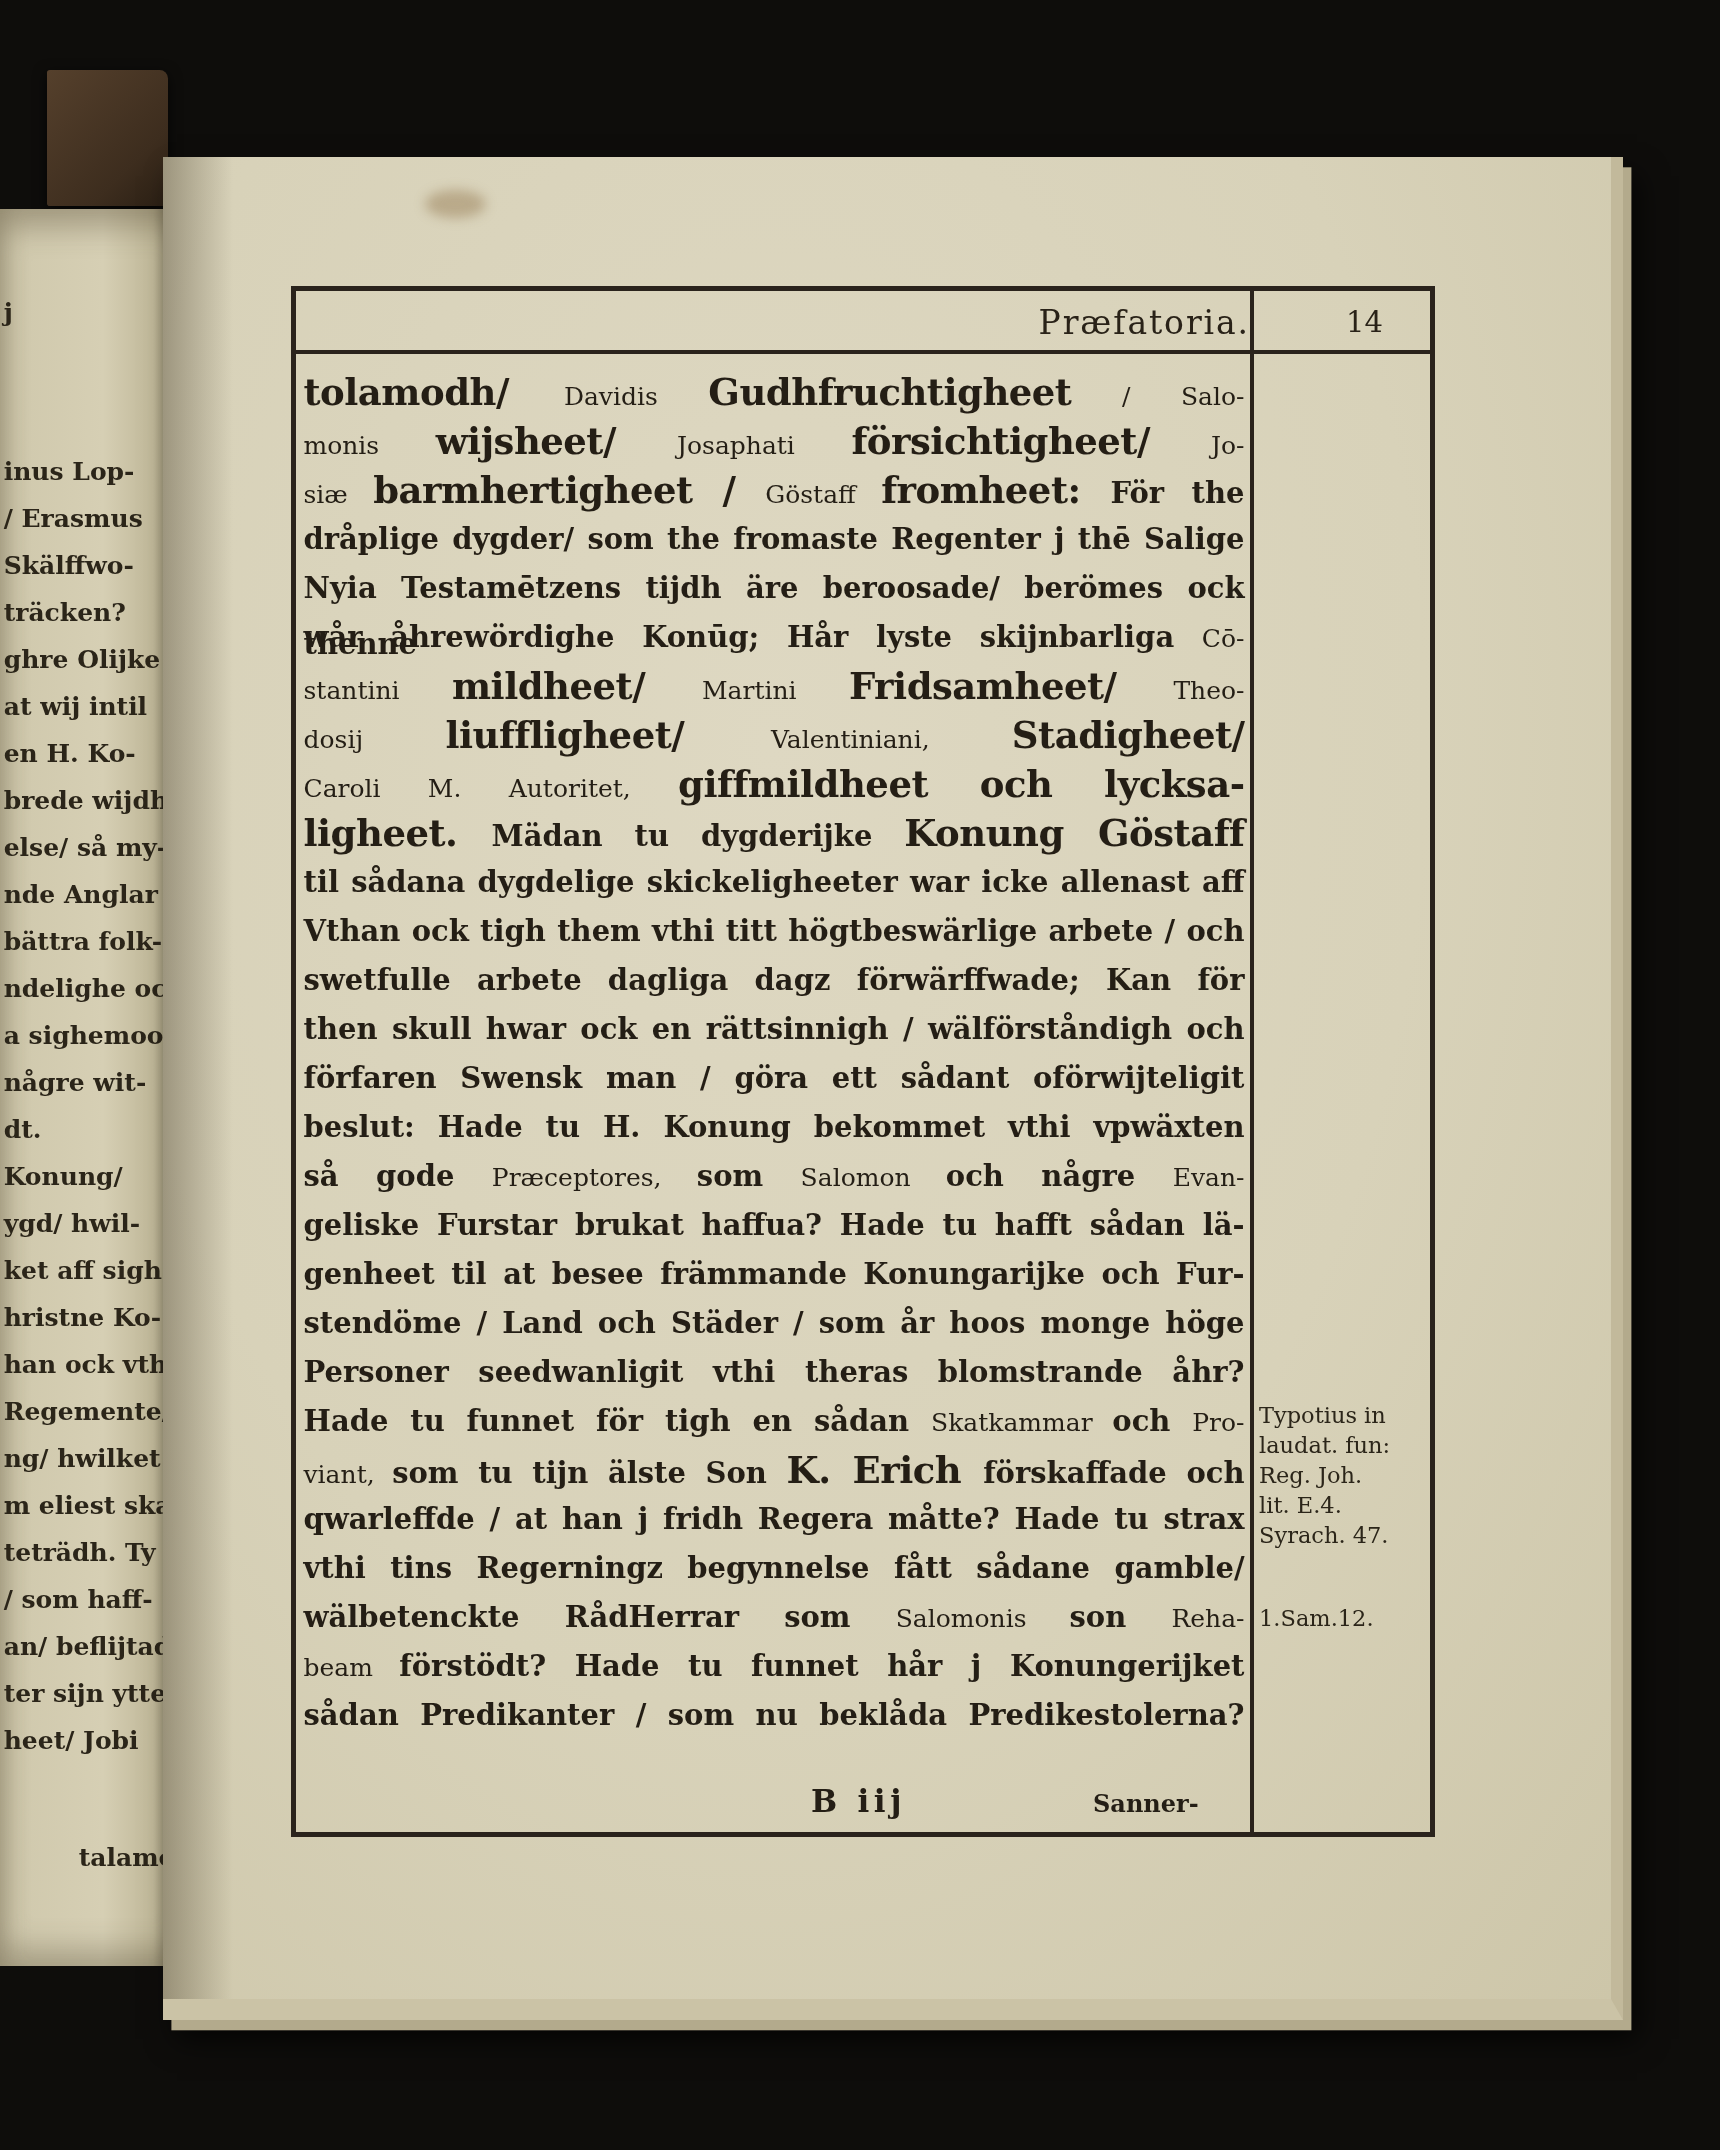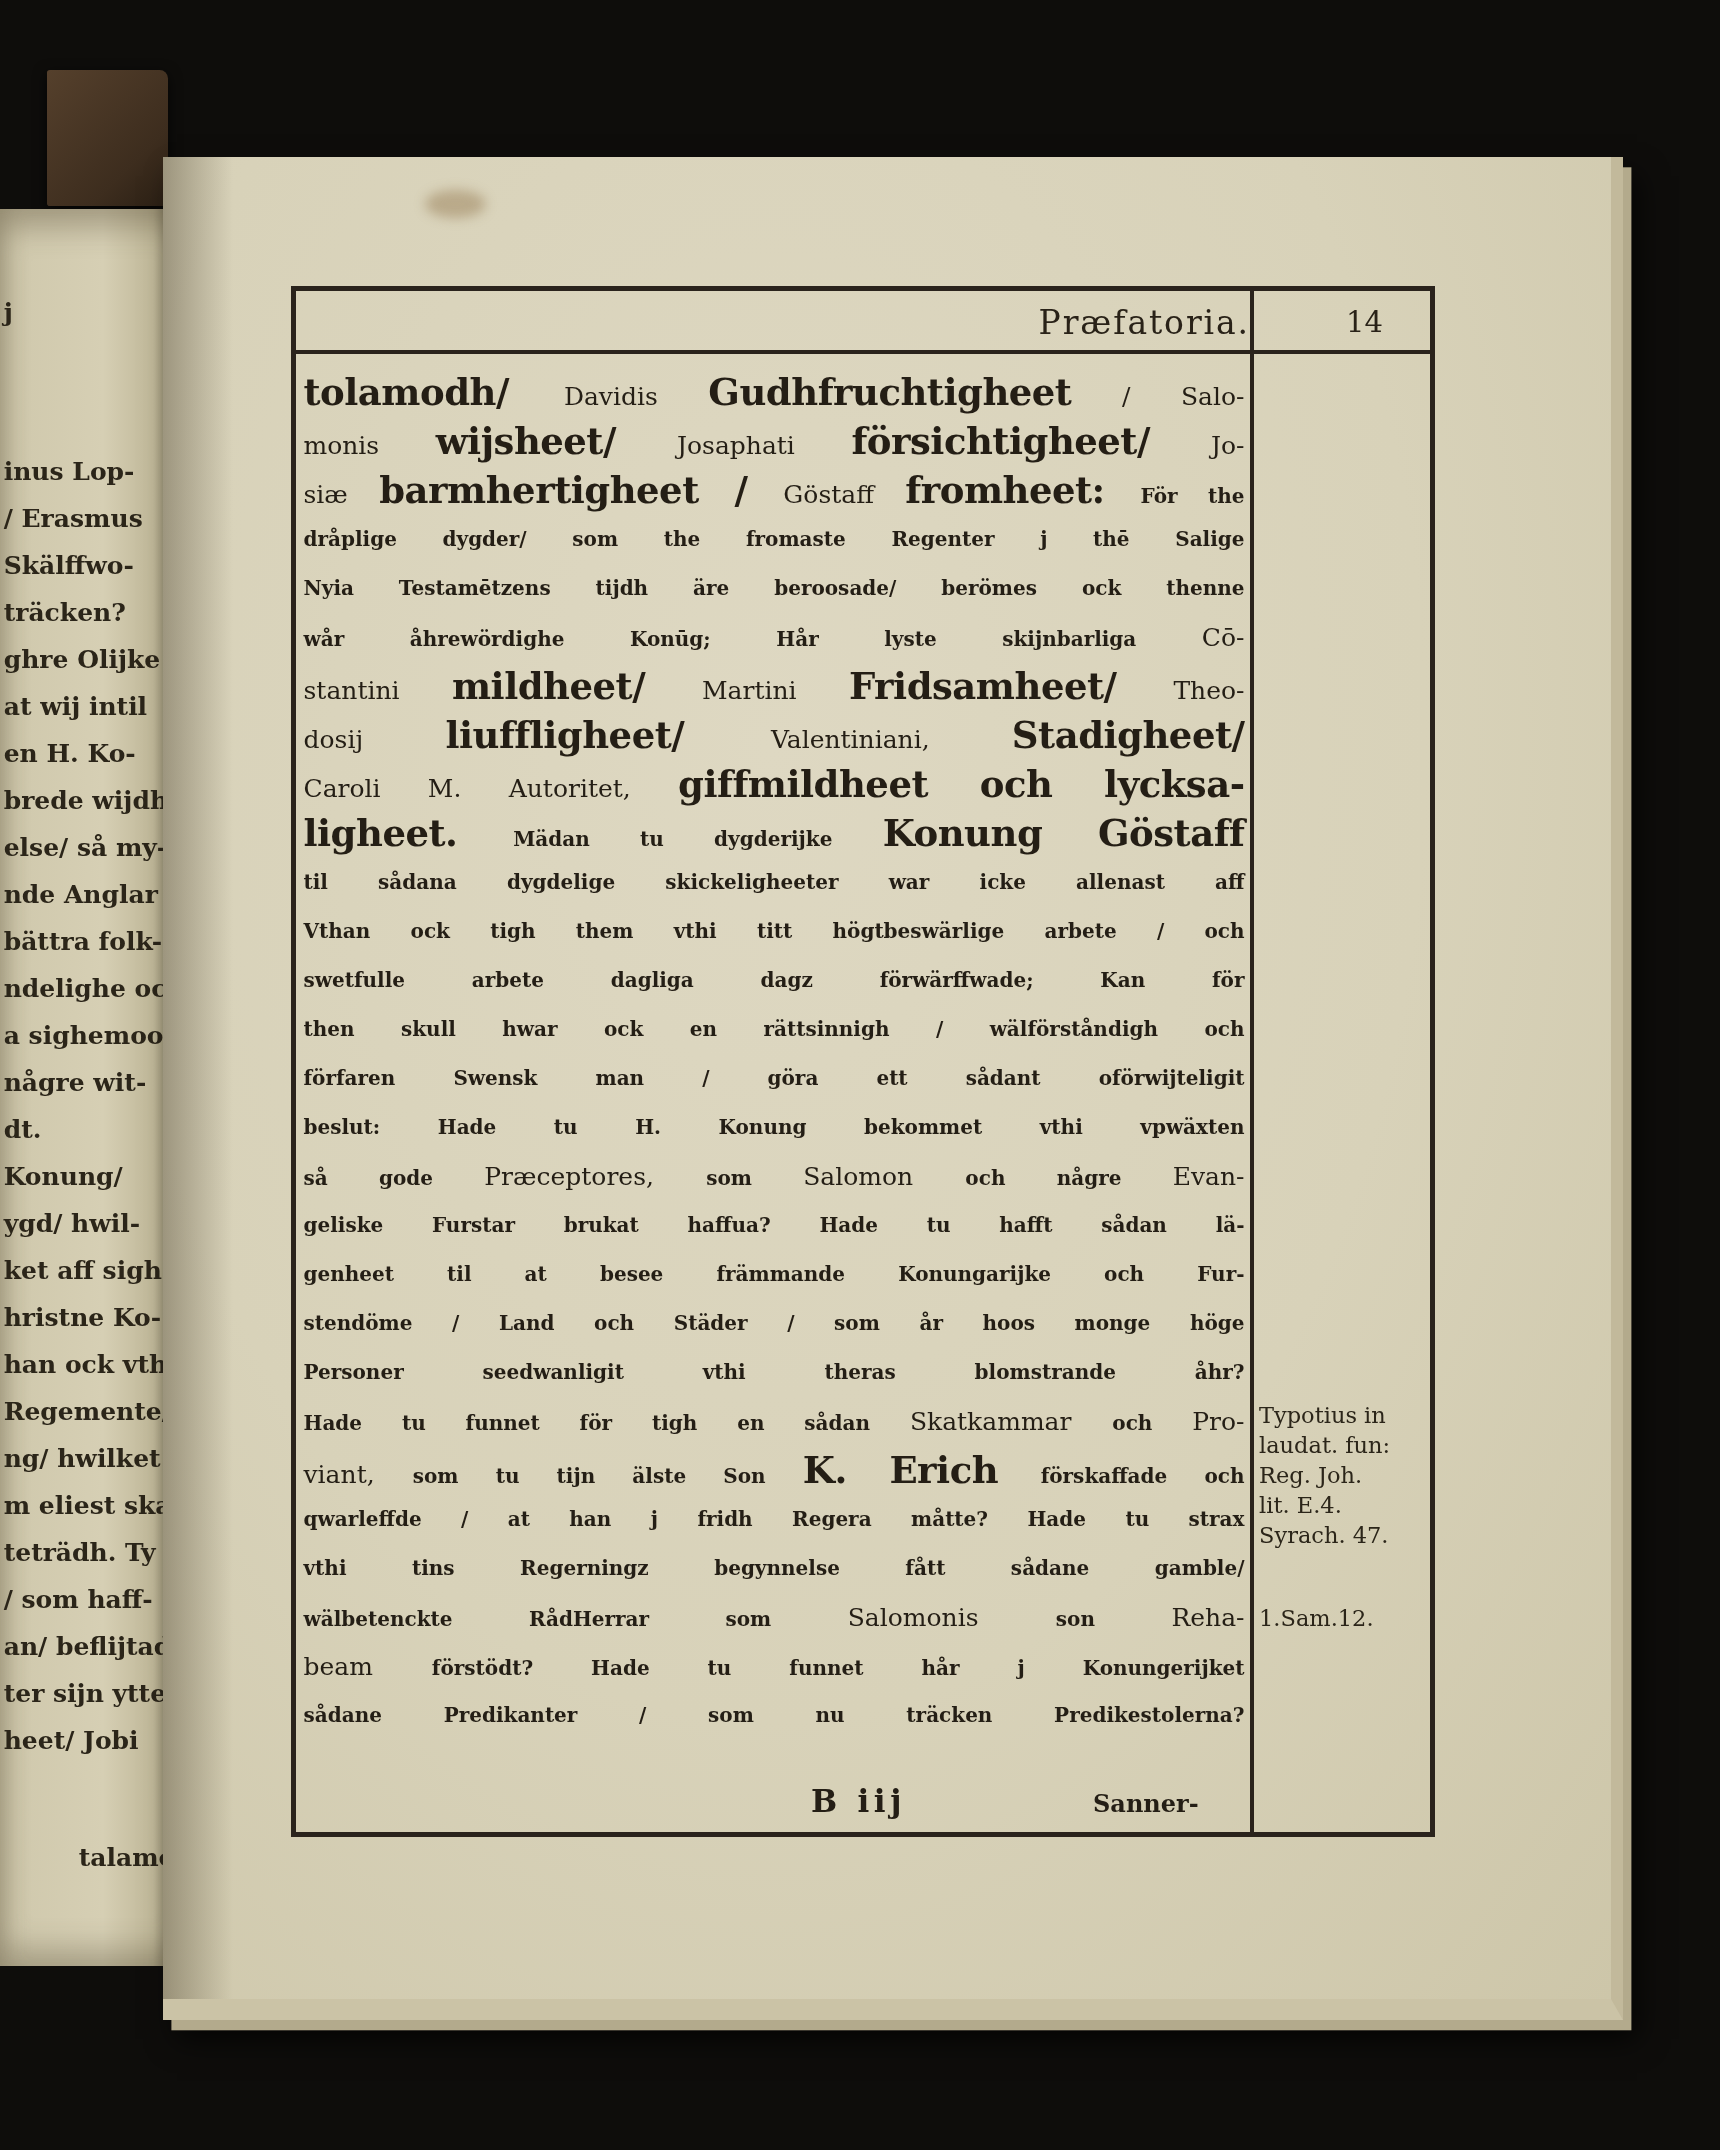--- a/index.html
+++ b/index.html
@@ -37,21 +37,21 @@
   .page-title{position:absolute;left:0;top:12px;width:954px;text-align:right;
     font-size:33px;letter-spacing:1.9px;color:#292218;}
   .page-number{position:absolute;left:1050px;top:14px;font-size:29px;color:#292218;}
   .column-rule{position:absolute;left:954px;top:0;bottom:0;width:3.7px;background:#2a231c;}
 
   
   .body-text{position:absolute;left:7.5px;top:77px;width:941px;}
   .line{height:49px;line-height:49px;text-align:justify;text-align-last:justify;
     overflow:visible;}
   .seg-xl{font-size:37px;font-weight:bold;letter-spacing:-0.5px;}
-  .seg-bl{font-size:20px;font-weight:bold;}
+  .seg-bl{font-size:29px;font-weight:bold;}
   .seg-ro{font-size:25px;font-weight:normal;}
 
   
   .margin-col{position:absolute;left:963px;top:0;width:176px;height:100%;}
   .margin-note{position:absolute;left:0;font-size:22.5px;line-height:30px;color:#2b2519;}
   .note-0{top:1070px;margin-top:39px;}
   .note-1{top:1312px;}
 
   
   .signature{position:absolute;left:515px;top:1492px;font-size:31px;font-weight:bold;
@@ -134,21 +134,21 @@
           <div class="line"><span class="seg-bl">geliske Furstar brukat haffua? Hade tu hafft sådan lä-</span></div>
           <div class="line"><span class="seg-bl">genheet til at besee främmande Konungarijke och Fur-</span></div>
           <div class="line"><span class="seg-bl">stendöme / Land och Städer / som år hoos monge höge</span></div>
           <div class="line"><span class="seg-bl">Personer seedwanligit vthi theras blomstrande åhr?</span></div>
           <div class="line"><span class="seg-bl">Hade tu funnet för tigh en sådan </span><span class="seg-ro">Skatkammar </span><span class="seg-bl">och </span><span class="seg-ro">Pro-</span></div>
           <div class="line"><span class="seg-ro">viant, </span><span class="seg-bl">som tu tijn älste Son </span><span class="seg-xl">K. Erich </span><span class="seg-bl">förskaffade och</span></div>
           <div class="line"><span class="seg-bl">qwarleffde / at han j fridh Regera måtte? Hade tu strax</span></div>
           <div class="line"><span class="seg-bl">vthi tins Regerningz begynnelse fått sådane gamble/</span></div>
           <div class="line"><span class="seg-bl">wälbetenckte RådHerrar som </span><span class="seg-ro">Salomonis </span><span class="seg-bl">son </span><span class="seg-ro">Reha-</span></div>
           <div class="line"><span class="seg-ro">beam </span><span class="seg-bl">förstödt? Hade tu funnet hår j Konungerijket</span></div>
-          <div class="line"><span class="seg-bl">sådane Predikanter / som nu träcken Predikestolerna?</span></div>
+          <div class="line"><span class="seg-bl">sådan Predikanter / som nu beklåda Predikestolerna?</span></div>
         </div>
 
       <div class="margin-col">
           <div class="margin-note note-0">
             <div>Typotius in</div>
             <div>laudat. fun:</div>
             <div>Reg. Joh.</div>
             <div>lit. E.4.</div>
             <div>Syrach. 47.</div>
           </div>

